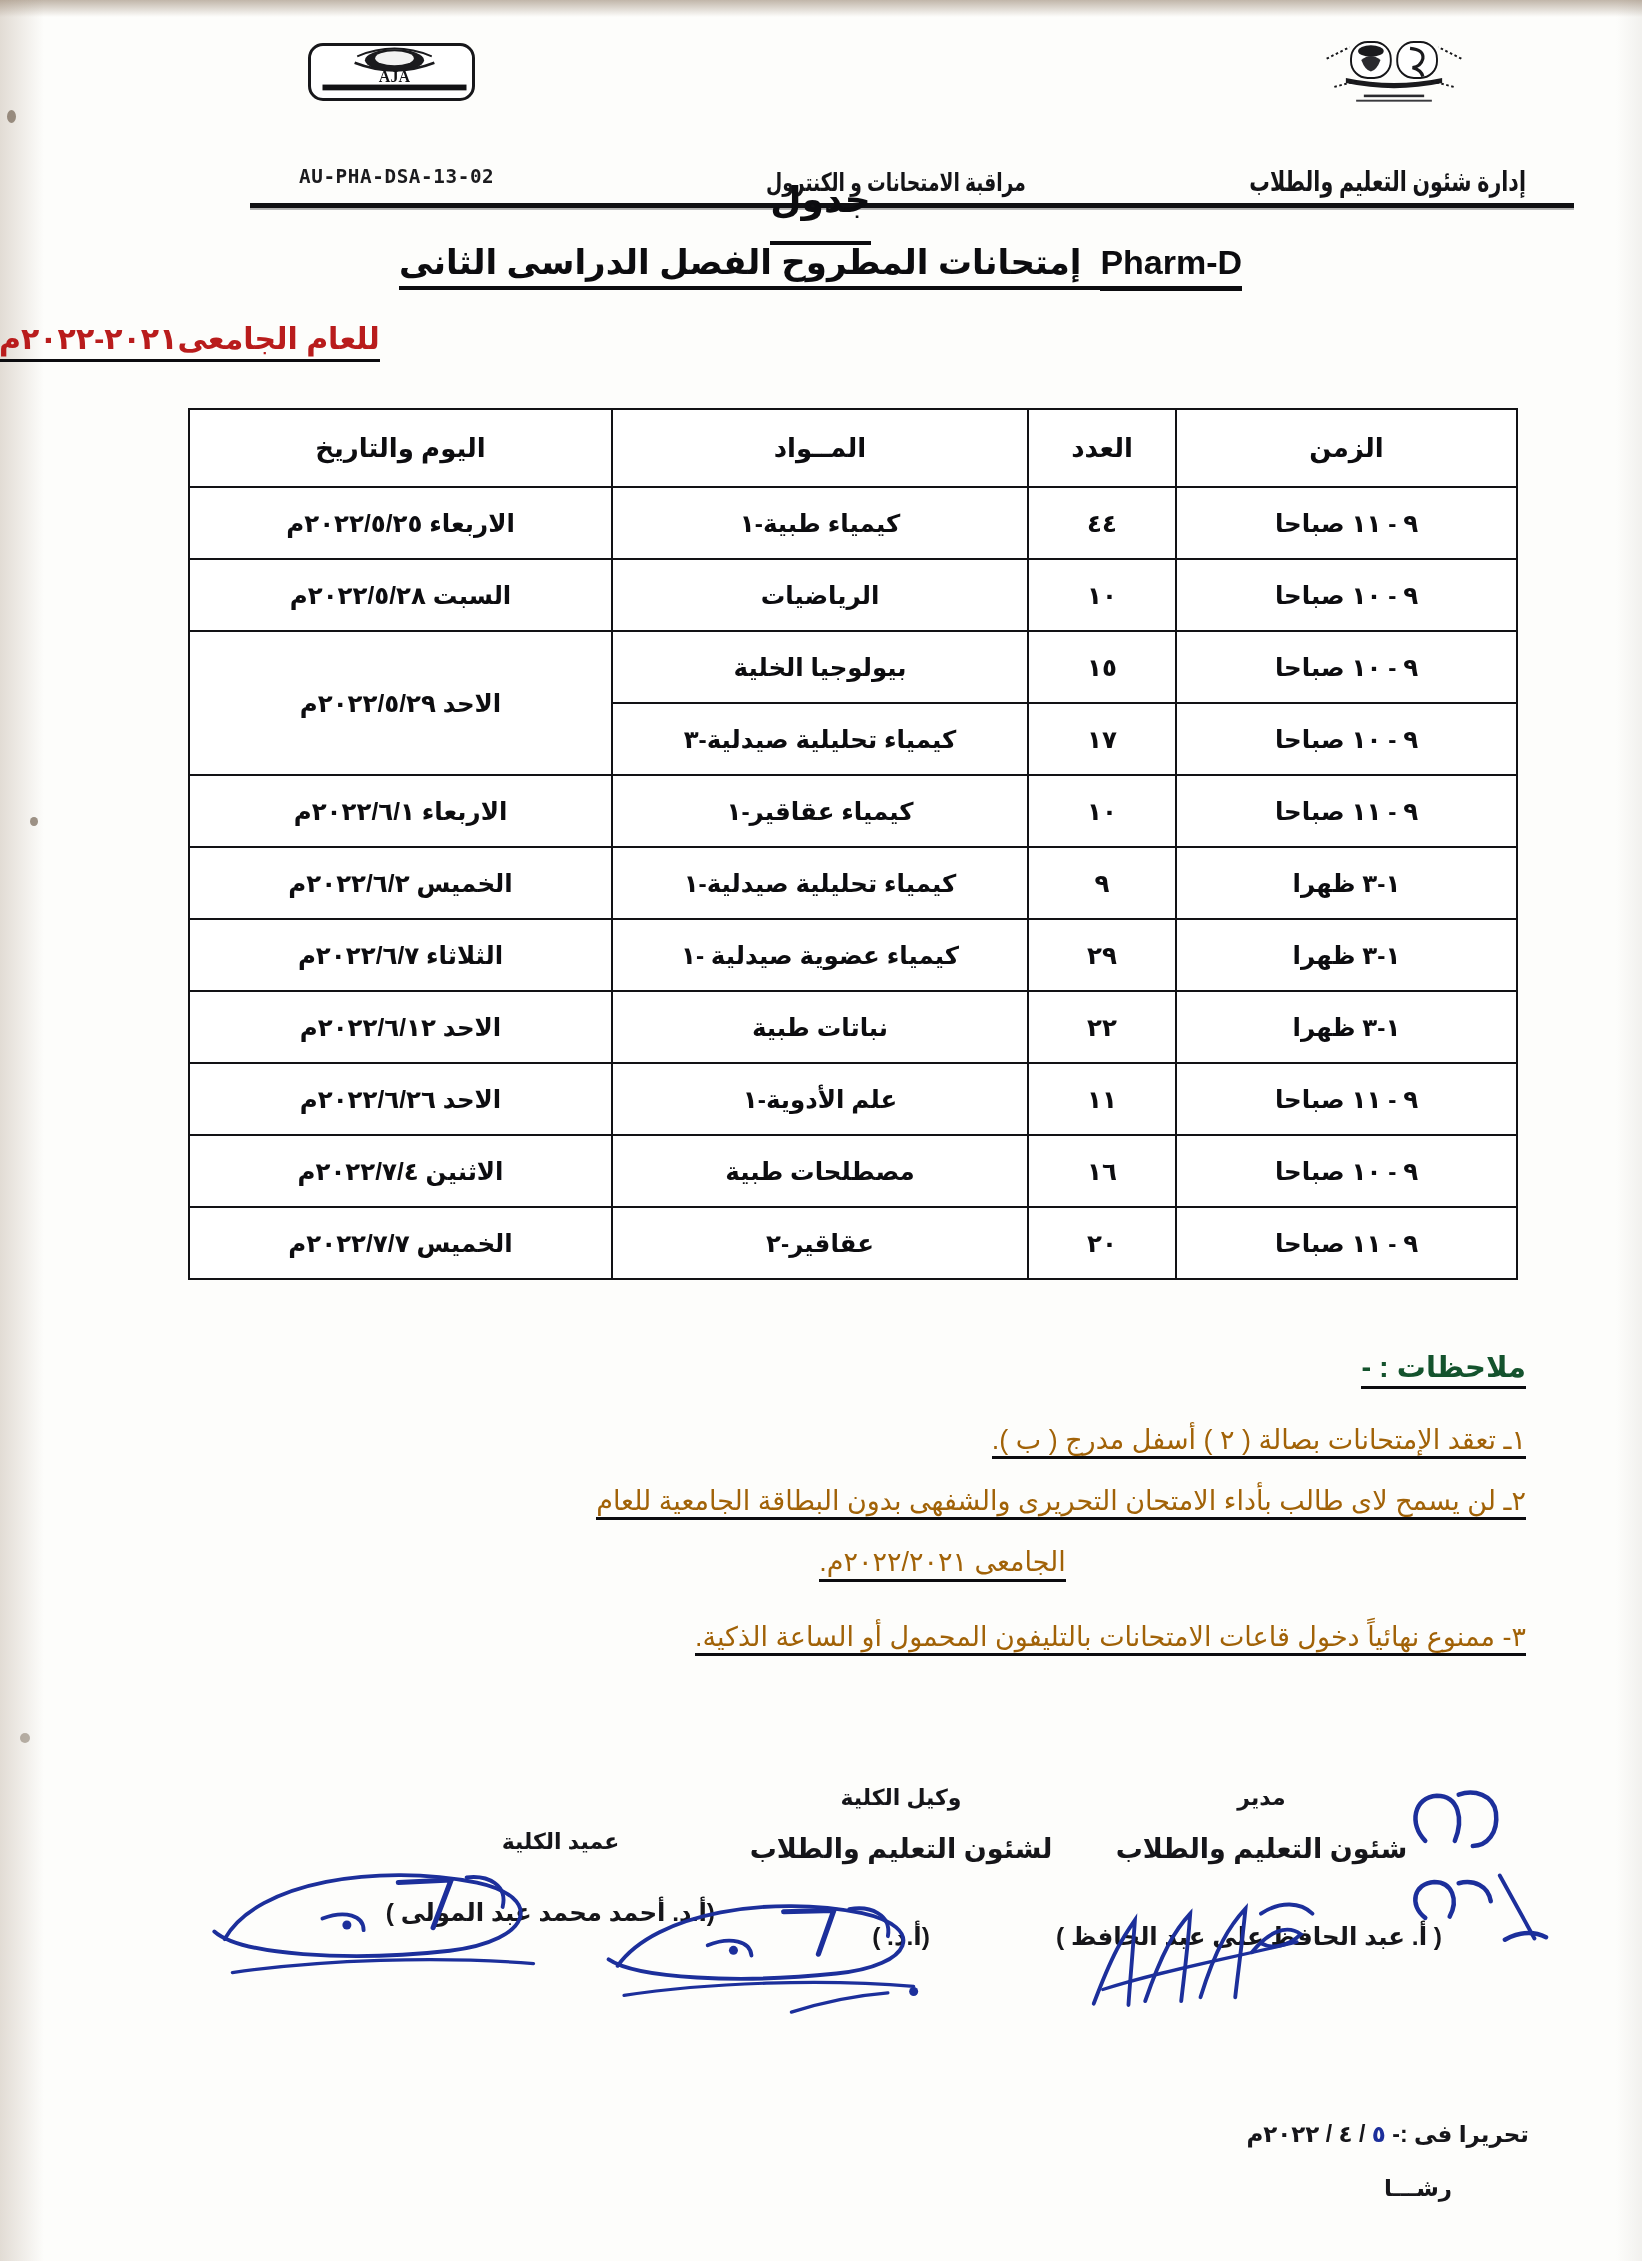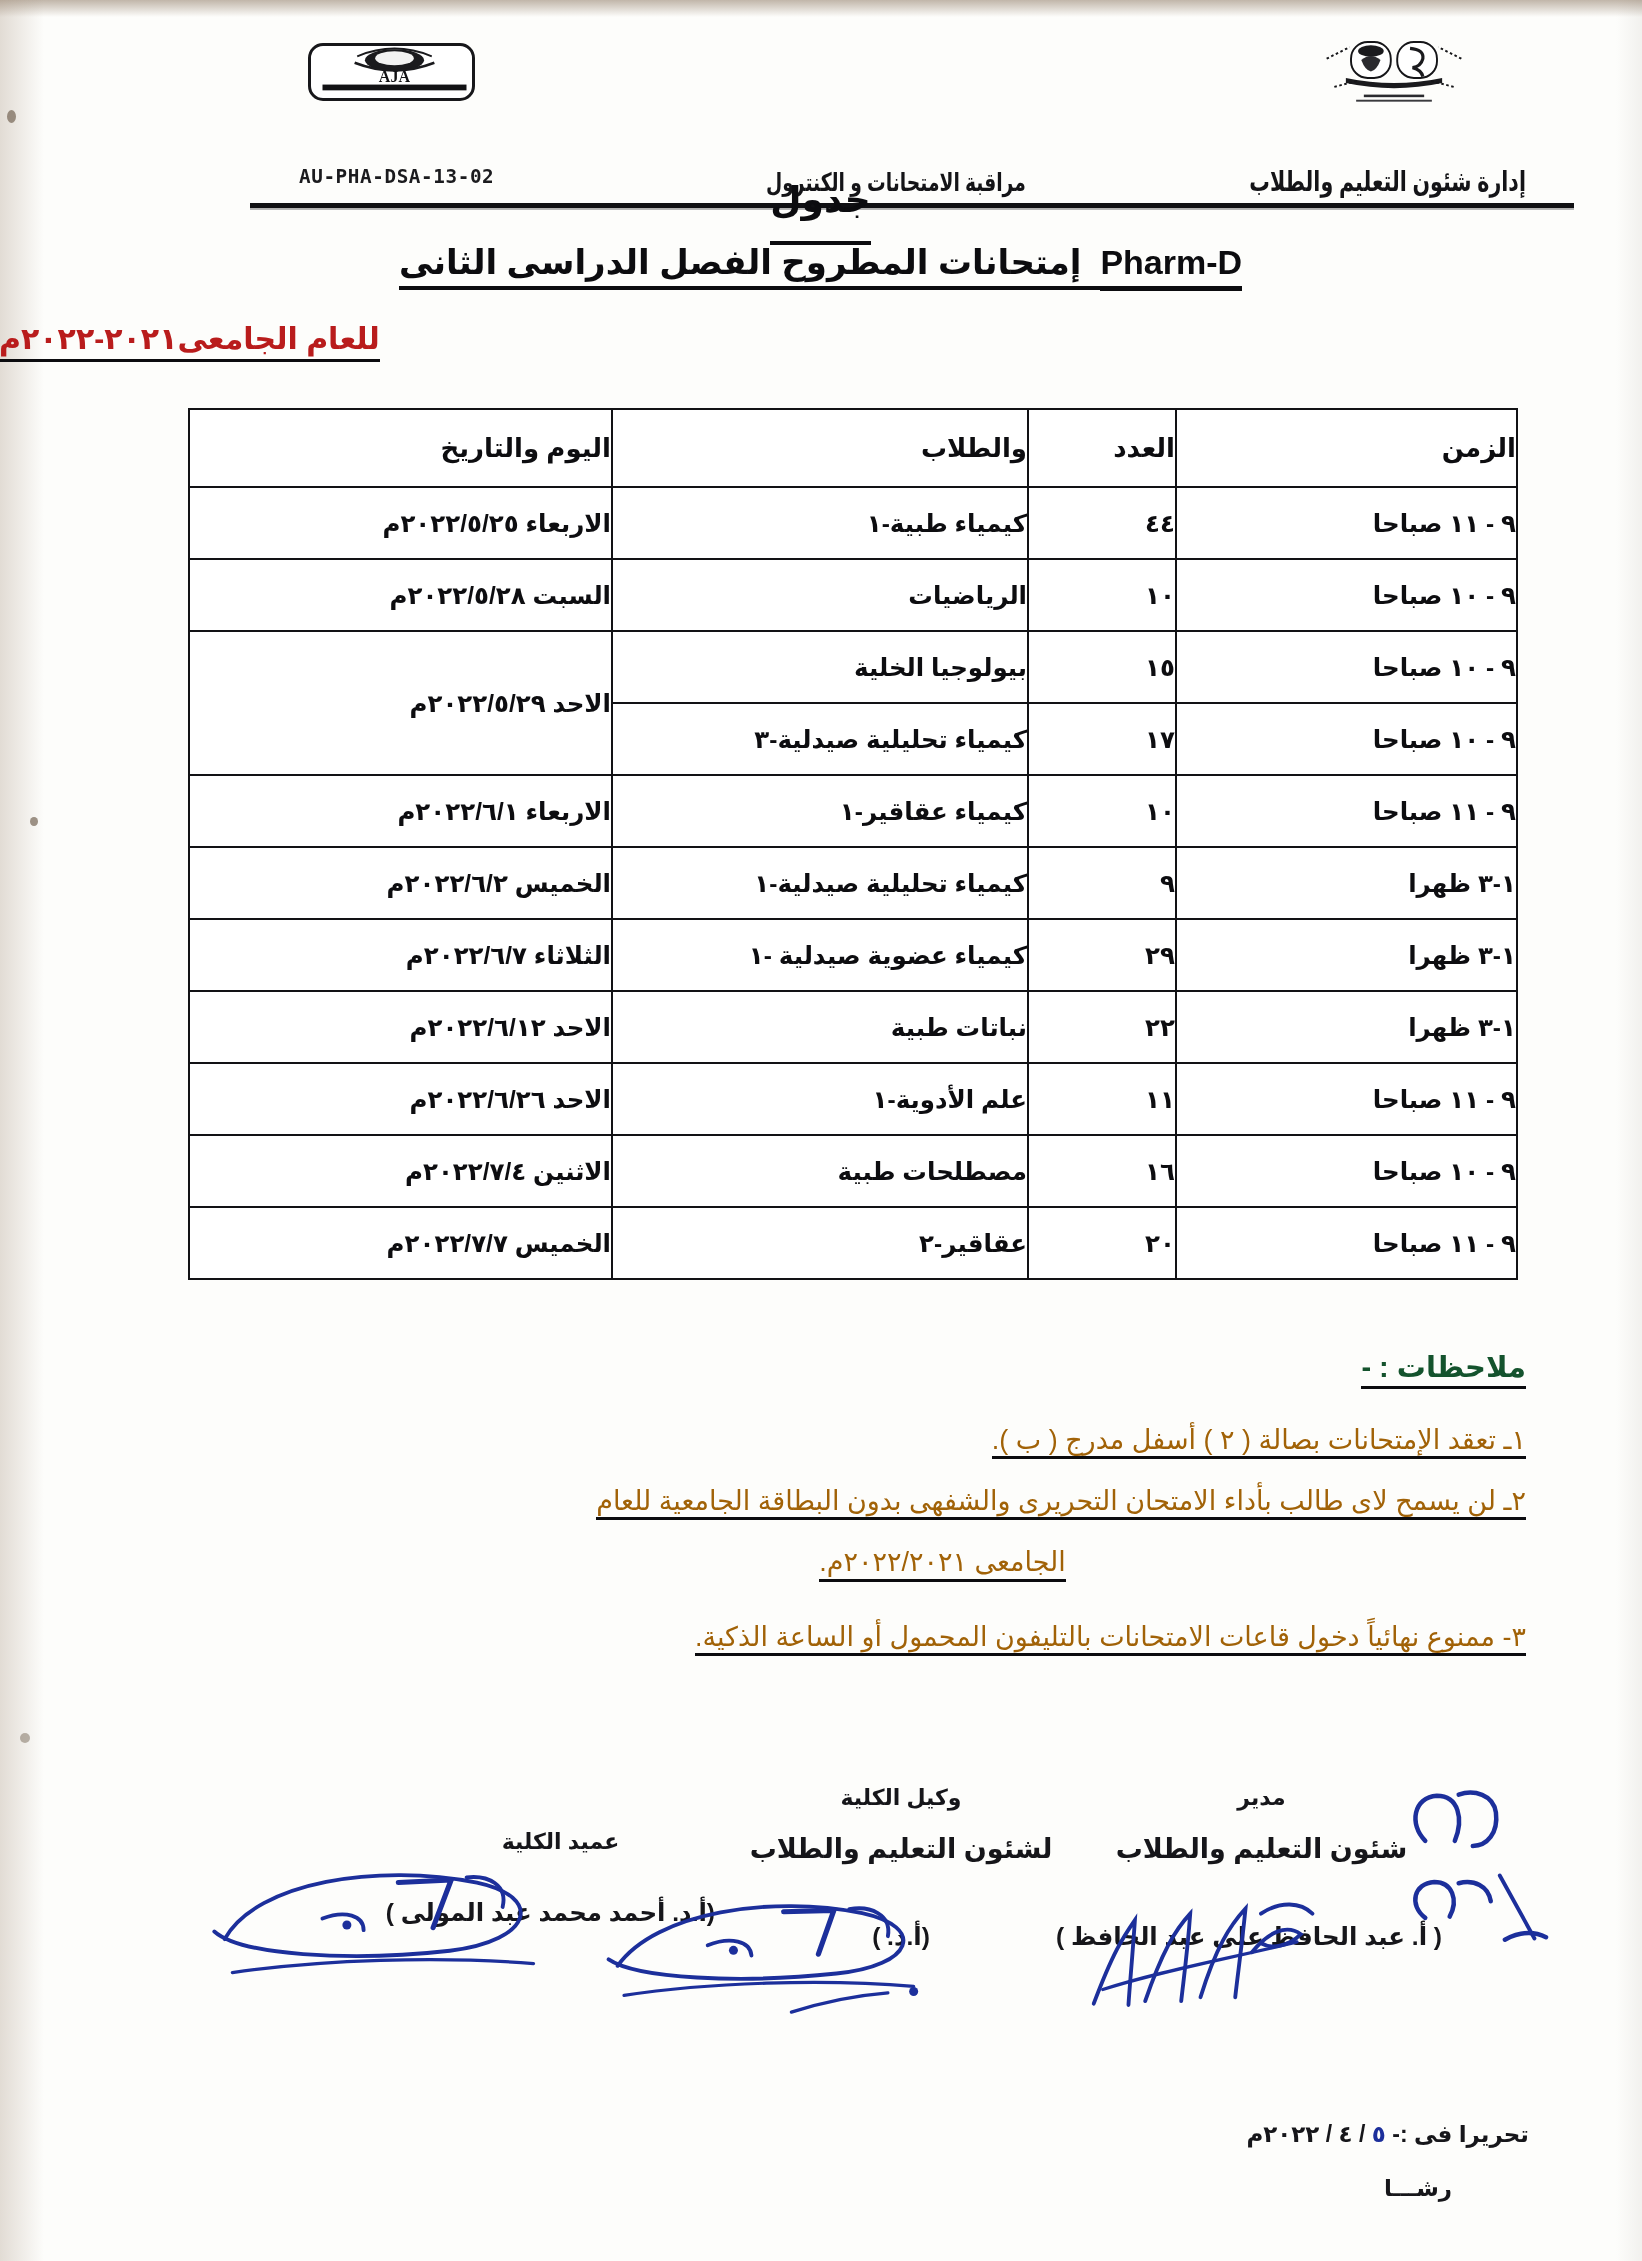--- a/index.html
+++ b/index.html
@@ -79,21 +79,21 @@
   .t-year span{border-bottom:3.9px solid #0c0c0f;padding-bottom:3.9px;}
 
   
   .tbl-wrap{position:absolute;left:191px;top:408px;width:1328px;}
   table.sched{
     width:100%;border-collapse:collapse;table-layout:fixed;
     background:#fff;
   }
   table.sched td,table.sched th{
     border:2.6px solid #121215;
-    text-align:right;vertical-align:middle;
+    text-align:center;vertical-align:middle;
     font-weight:700;color:#0d0d10;
     padding:0;
   }
   table.sched th{height:76px;font-size:26px;}
   table.sched td{height:70px;font-size:24.5px;}
   .c-time{width:341px;}
   .c-count{width:148px;}
   .c-subj{width:416px;}
   .c-date{width:423px;}
   .cell-date{font-size:24px;}
@@ -205,21 +205,21 @@
         <colgroup>
           <col class="c-time">
             <col class="c-count">
             <col class="c-subj">
             <col class="c-date">
         </colgroup>
         <thead>
           <tr>
             <th>الزمن</th>
             <th>العدد</th>
-            <th>والطلاب</th>
+            <th>المــواد</th>
             <th>اليوم والتاريخ</th>
           </tr>
         </thead>
         <tbody id="sched-body">
             <tr>
               <td class="cell-time">٩ - ١١ صباحا</td>
               <td class="cell-count">٤٤</td>
               <td>كيمياء طبية-١</td>
               <td class="cell-date">الاربعاء ٢٠٢٢/٥/٢٥م</td>
             </tr>

